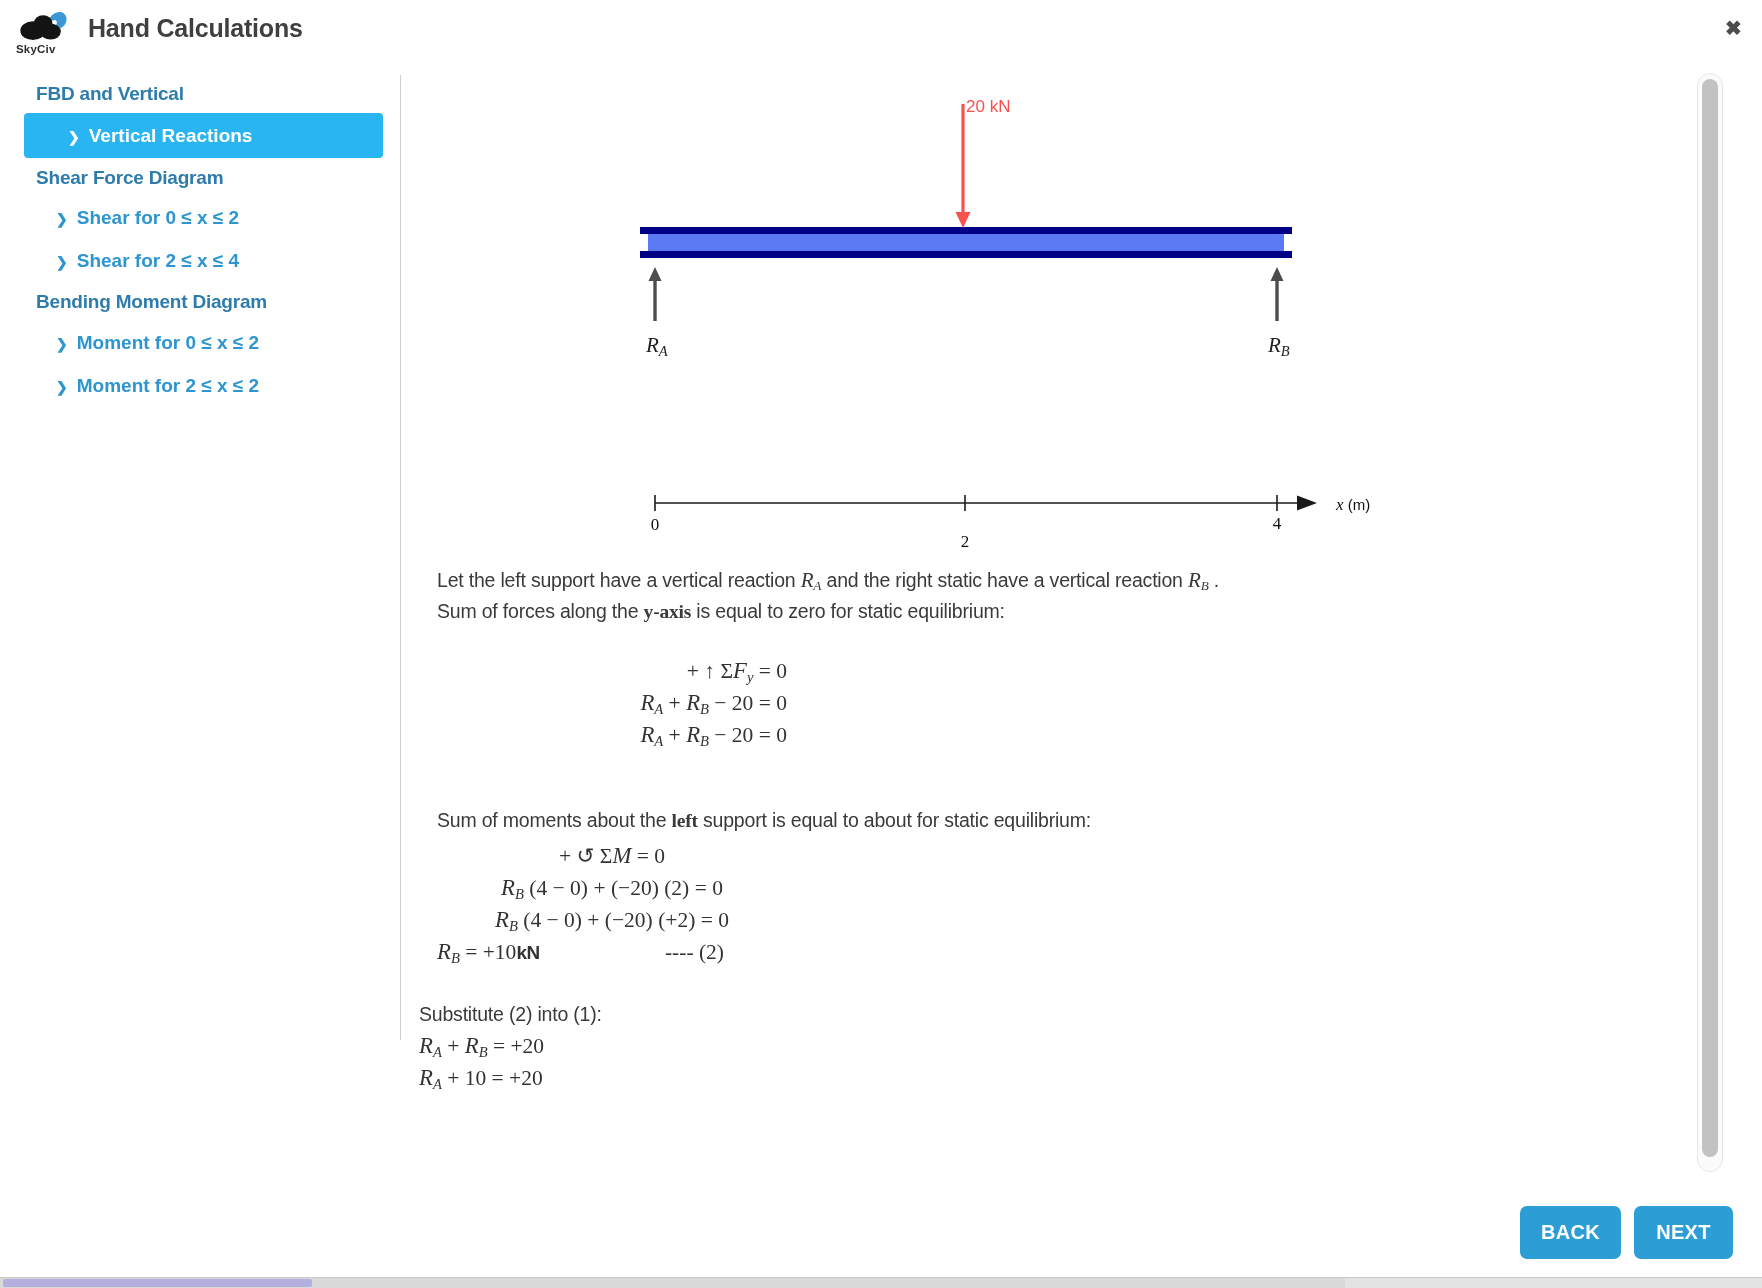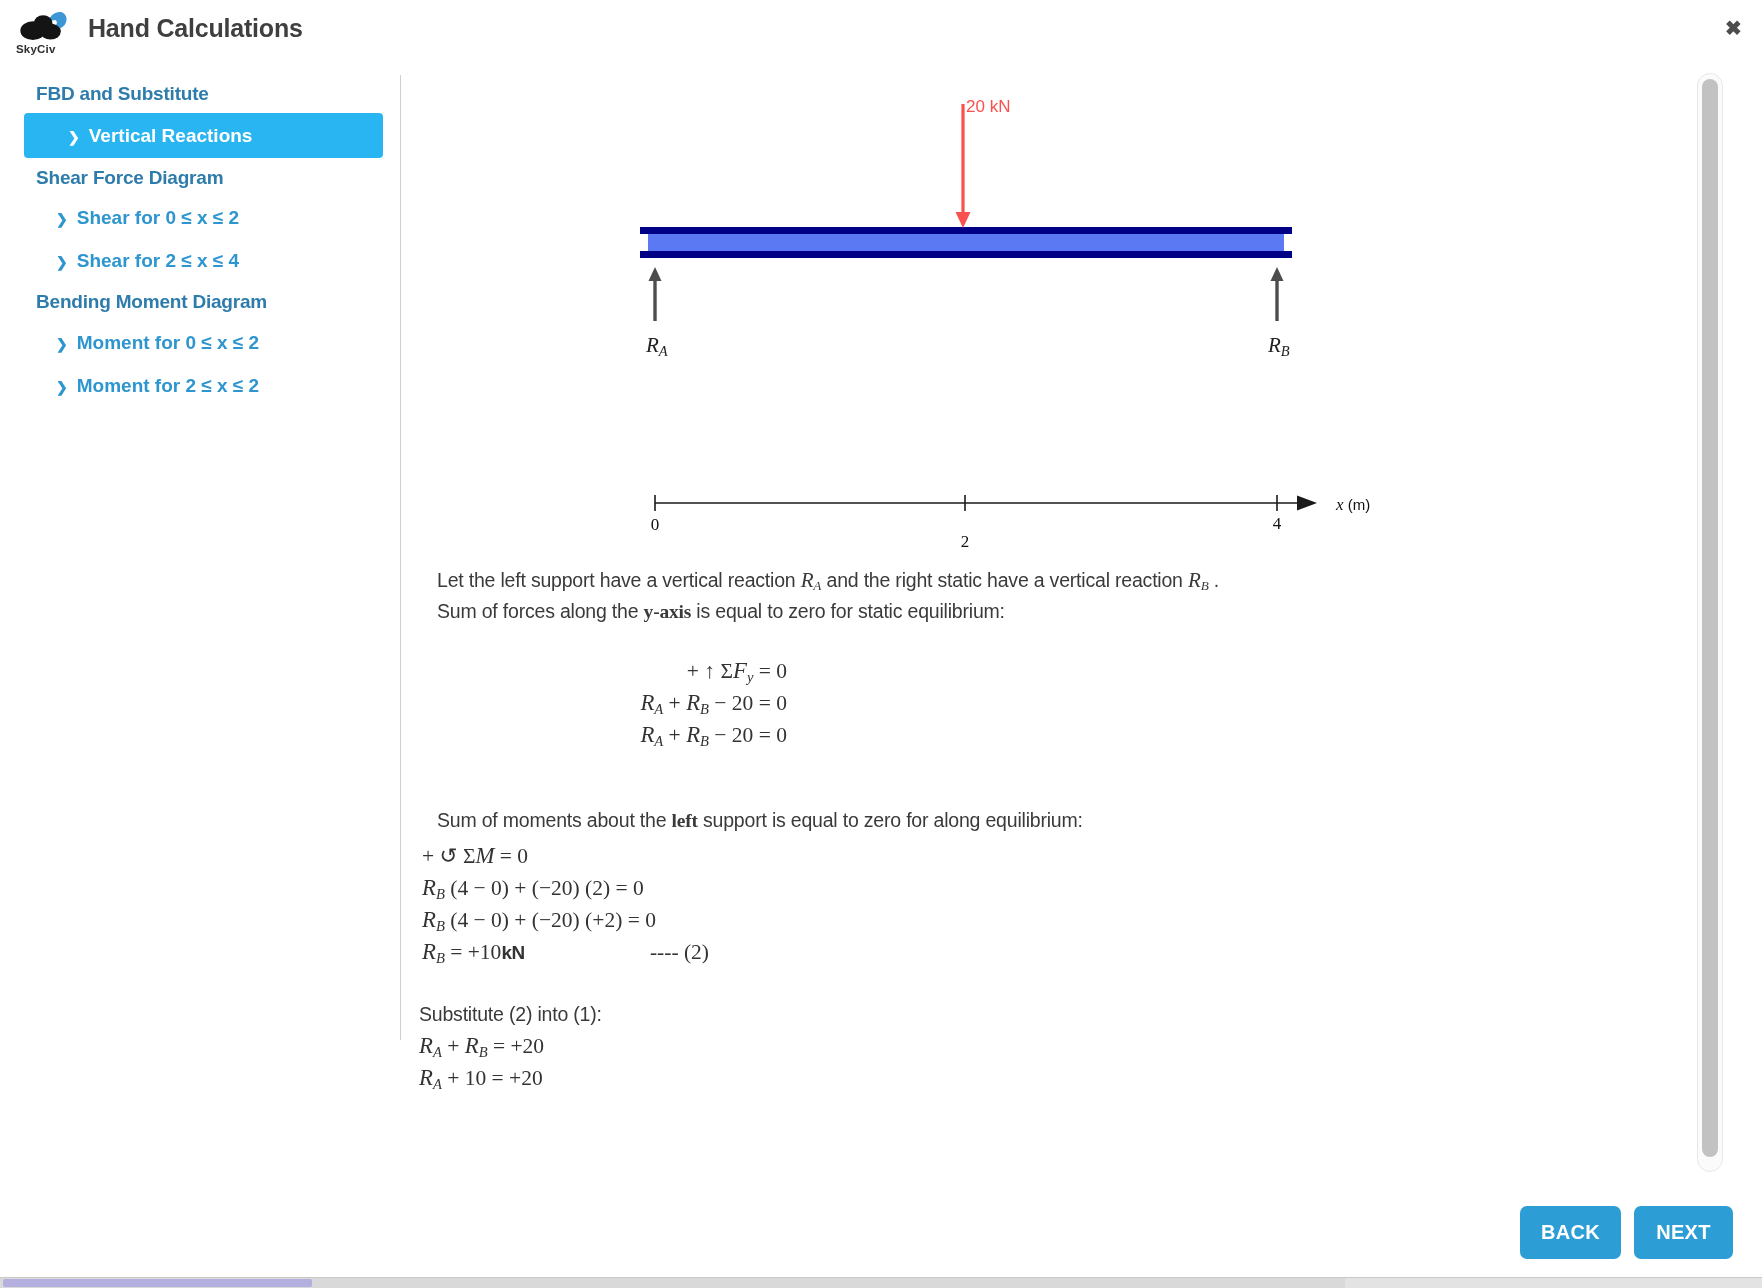--- a/index.html
+++ b/index.html
@@ -35,21 +35,21 @@
   .tk-v{font-family:"Liberation Serif",serif;font-style:italic;font-size:1.06em;}
   .body-line .tk-v{font-size:1.08em;}
   .tk-s{font-family:"Liberation Serif",serif;font-style:italic;font-size:.68em;vertical-align:-.25em;}
   .tk-n{font-family:"Liberation Serif",serif;font-size:1.0em;}
   .tk-u{font-family:"Liberation Sans",sans-serif;font-size:.88em;font-weight:600;letter-spacing:-.4px;}
   .intro{left:437px;top:565px;width:1010px;}
   .eq-forces{left:437px;top:655px;width:350px;}
   .eq-forces .math-line{text-align:right;}
   .eq-forces .eq-split{text-align:left;}
   .m-intro{left:437px;top:805px;width:1010px;}
-  .eq-moments{left:422px;top:840px;width:350px;}
+  .eq-moments{left:437px;top:840px;width:350px;text-align:center;}
   .eq-split{display:flex;justify-content:space-between;}
   .eq-split.w287{width:287px;}
   .eq-tag{font-family:"Liberation Serif",serif;}
   .subs{left:419px;top:999px;width:600px;}
 
   
   .btn{position:absolute;top:1206px;height:53px;background:#2d9dd6;color:#fff;font-weight:700;
     font-size:20px;border:none;border-radius:7px;display:flex;align-items:center;justify-content:center;
     font-family:"Liberation Sans",sans-serif;cursor:pointer;letter-spacing:.3px;}
   .btn-back{left:1520px;width:101px;}
@@ -73,21 +73,21 @@
     <ellipse cx="27" cy="17" rx="10" ry="8.5" fill="#141414"></ellipse>
     <ellipse cx="35" cy="26" rx="11" ry="8.5" fill="#141414"></ellipse>
   </svg>
   <div class="logo-text">SkyCiv</div>
 </div>
 <div class="abs app-title">Hand Calculations</div>
 <div class="abs close-btn">✖</div>
 
 <div class="abs v-divider"></div>
 
-<div class="abs sb-h sb-h1">FBD and Substitute</div>
+<div class="abs sb-h sb-h1">FBD and Vertical</div>
 
 <div class="abs sb-sel">
   <span class="chev">❯</span>
   <span>Vertical Reactions</span>
 </div>
 
 <div class="abs sb-h sb-h2">Shear Force Diagram</div>
 
 <div class="abs sb-i sb-i1">
   <span class="chev">❯</span>
@@ -152,21 +152,21 @@
   <div class="body-line"><span class="tk-t">Sum of forces along the </span><span class="tk-b">y-axis</span><span class="tk-t"> is equal to zero for static equilibrium:</span></div>
 </div>
 
 <div class="abs eq-forces">
   <div class="math-line"><span class="tk-n">+ ↑ Σ</span><span class="tk-v">F</span><span class="tk-s">y</span><span class="tk-n"> = 0</span></div>
   <div class="math-line"><span class="tk-v">R</span><span class="tk-s">A</span><span class="tk-n"> + </span><span class="tk-v">R</span><span class="tk-s">B</span><span class="tk-n"> − 20 = 0</span></div>
   <div class="math-line"><span class="tk-v">R</span><span class="tk-s">A</span><span class="tk-n"> + </span><span class="tk-v">R</span><span class="tk-s">B</span><span class="tk-n"> − 20 = 0</span></div>
 </div>
 
 <div class="abs m-intro">
-  <div class="body-line"><span class="tk-t">Sum of moments about the </span><span class="tk-b">left</span><span class="tk-t"> support is equal to zero for along equilibrium:</span></div>
+  <div class="body-line"><span class="tk-t">Sum of moments about the </span><span class="tk-b">left</span><span class="tk-t"> support is equal to about for static equilibrium:</span></div>
 </div>
 
 <div class="abs eq-moments">
   <div class="math-line"><span class="tk-n">+ ↺ Σ</span><span class="tk-v">M</span><span class="tk-n"> = 0</span></div>
   <div class="math-line"><span class="tk-v">R</span><span class="tk-s">B</span><span class="tk-n"> (4 − 0) + (−20) (2) = 0</span></div>
   <div class="math-line"><span class="tk-v">R</span><span class="tk-s">B</span><span class="tk-n"> (4 − 0) + (−20) (+2) = 0</span></div>
   <div class="math-line eq-split w287">
     <span><span class="tk-v">R</span><span class="tk-s">B</span><span class="tk-n"> = +10</span><span class="tk-u">kN</span></span>
     <span class="eq-tag">---- (2)</span>
   </div>

